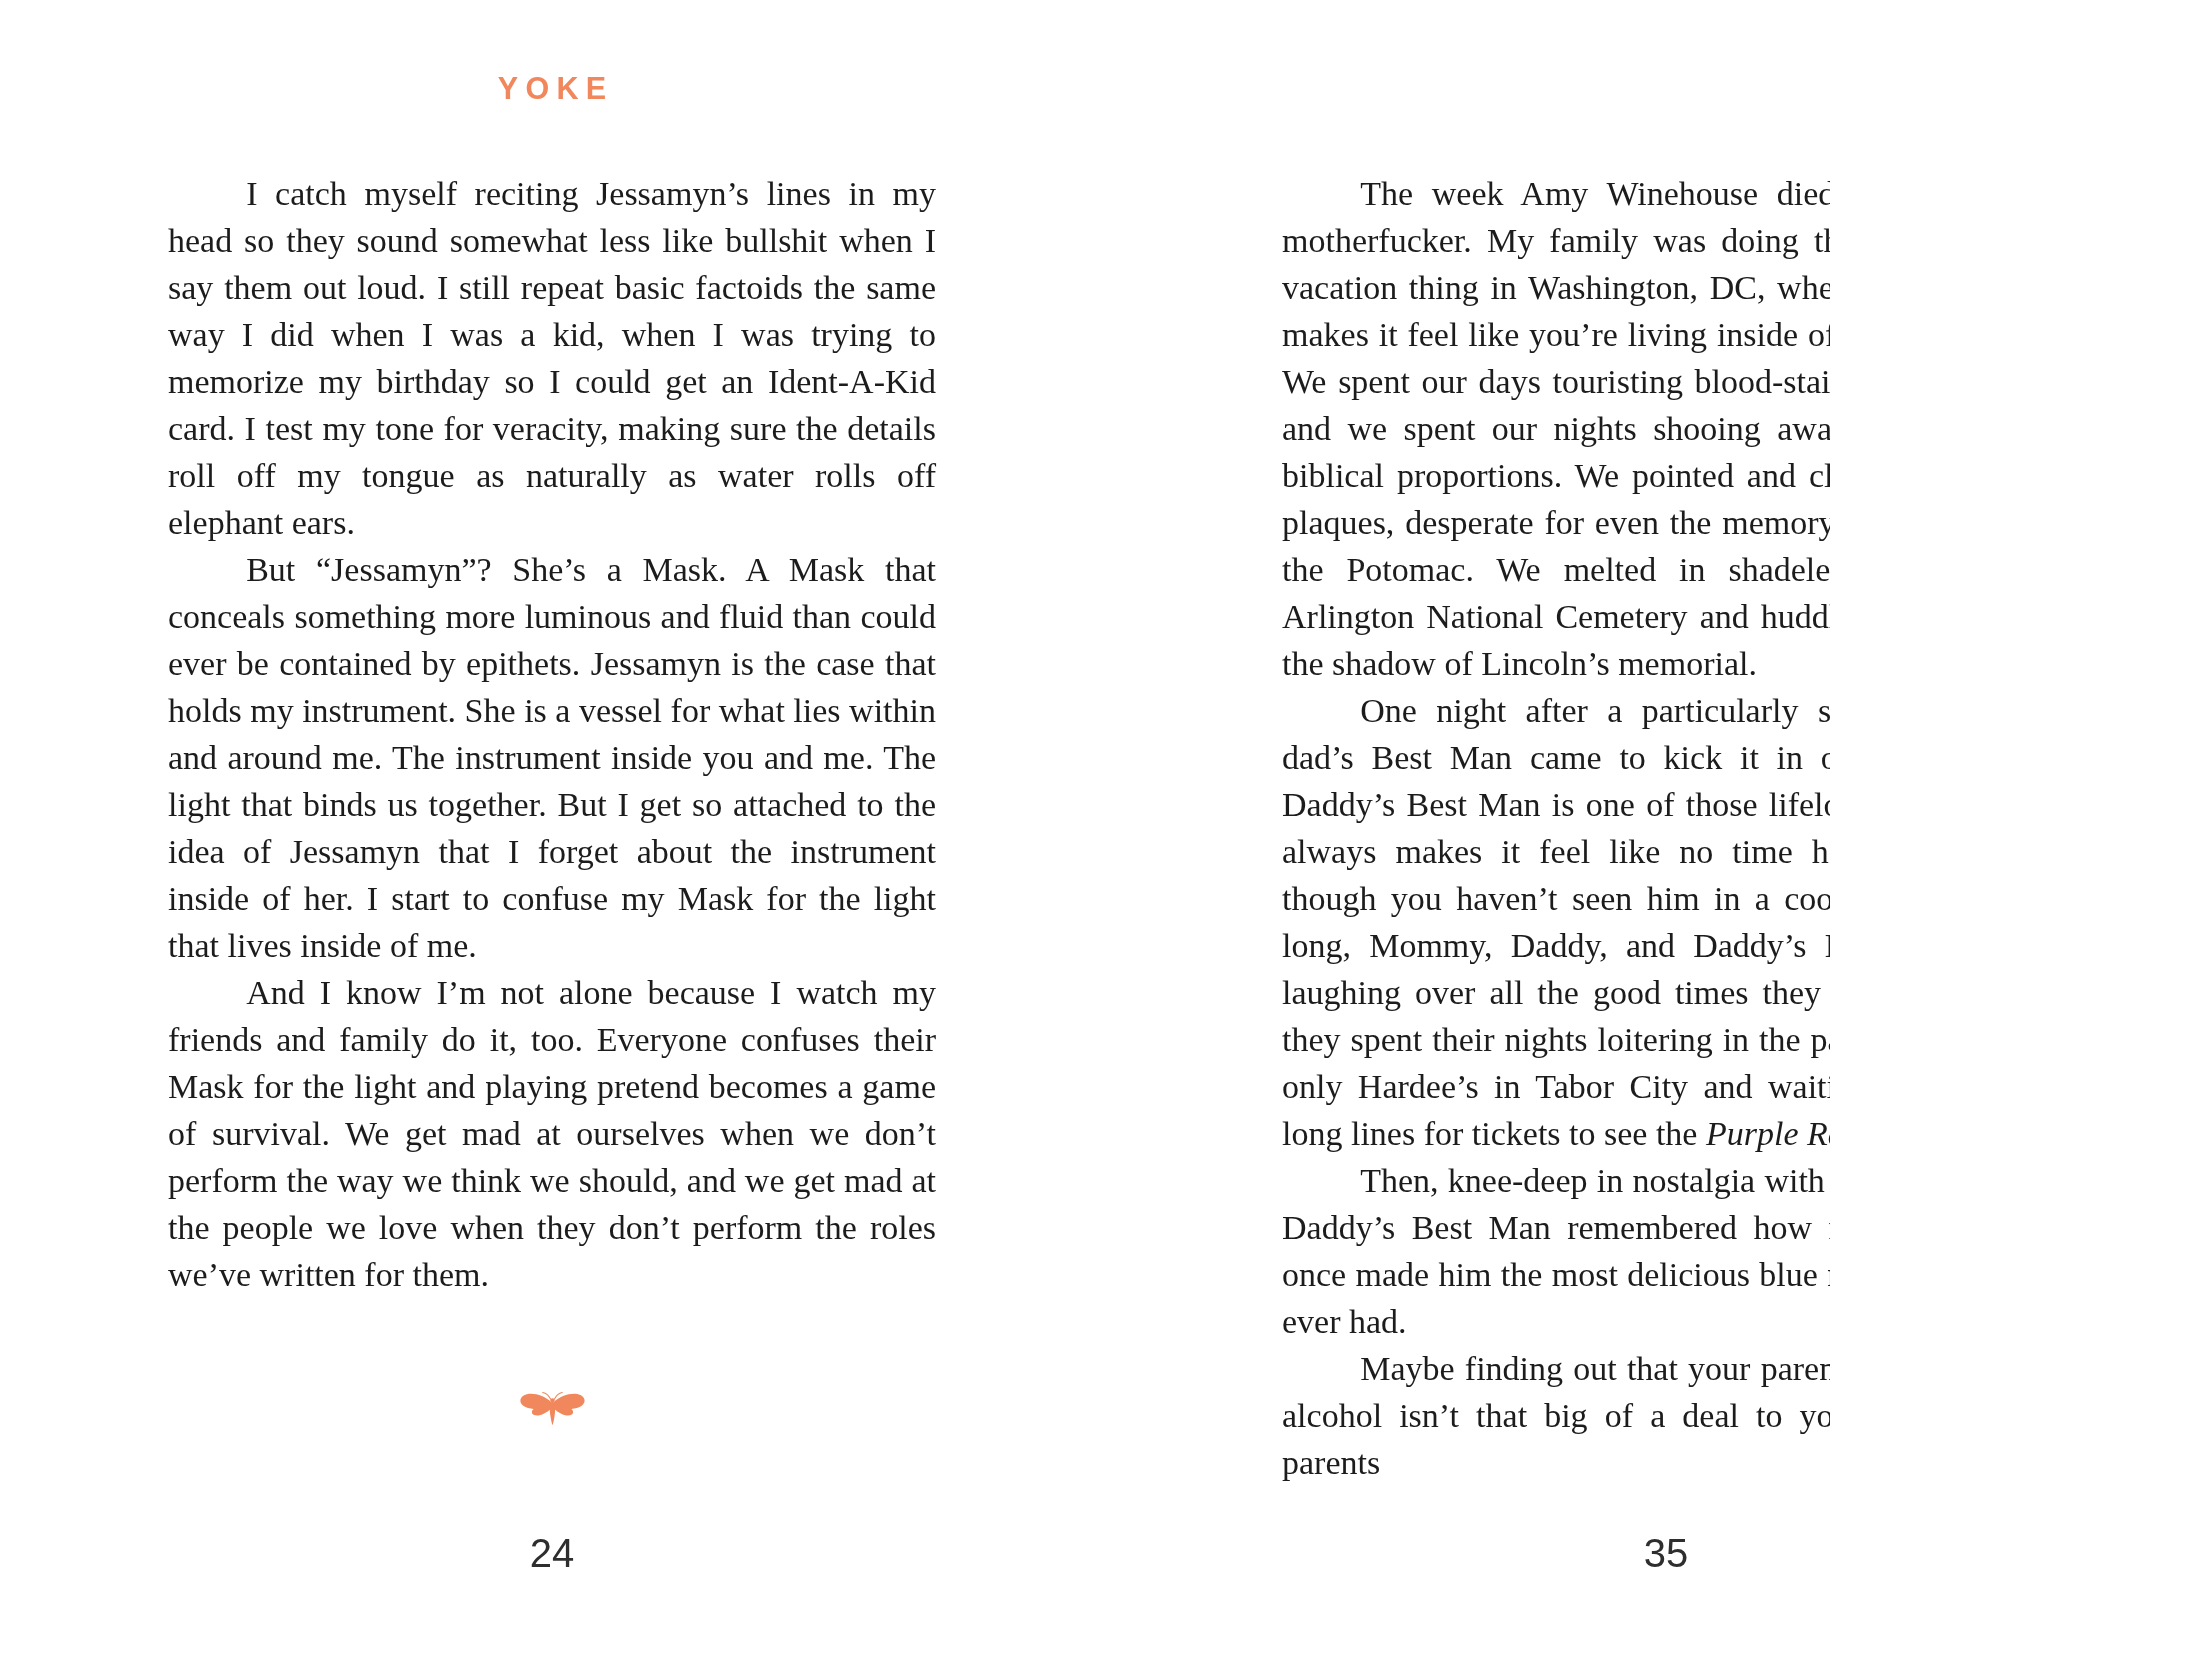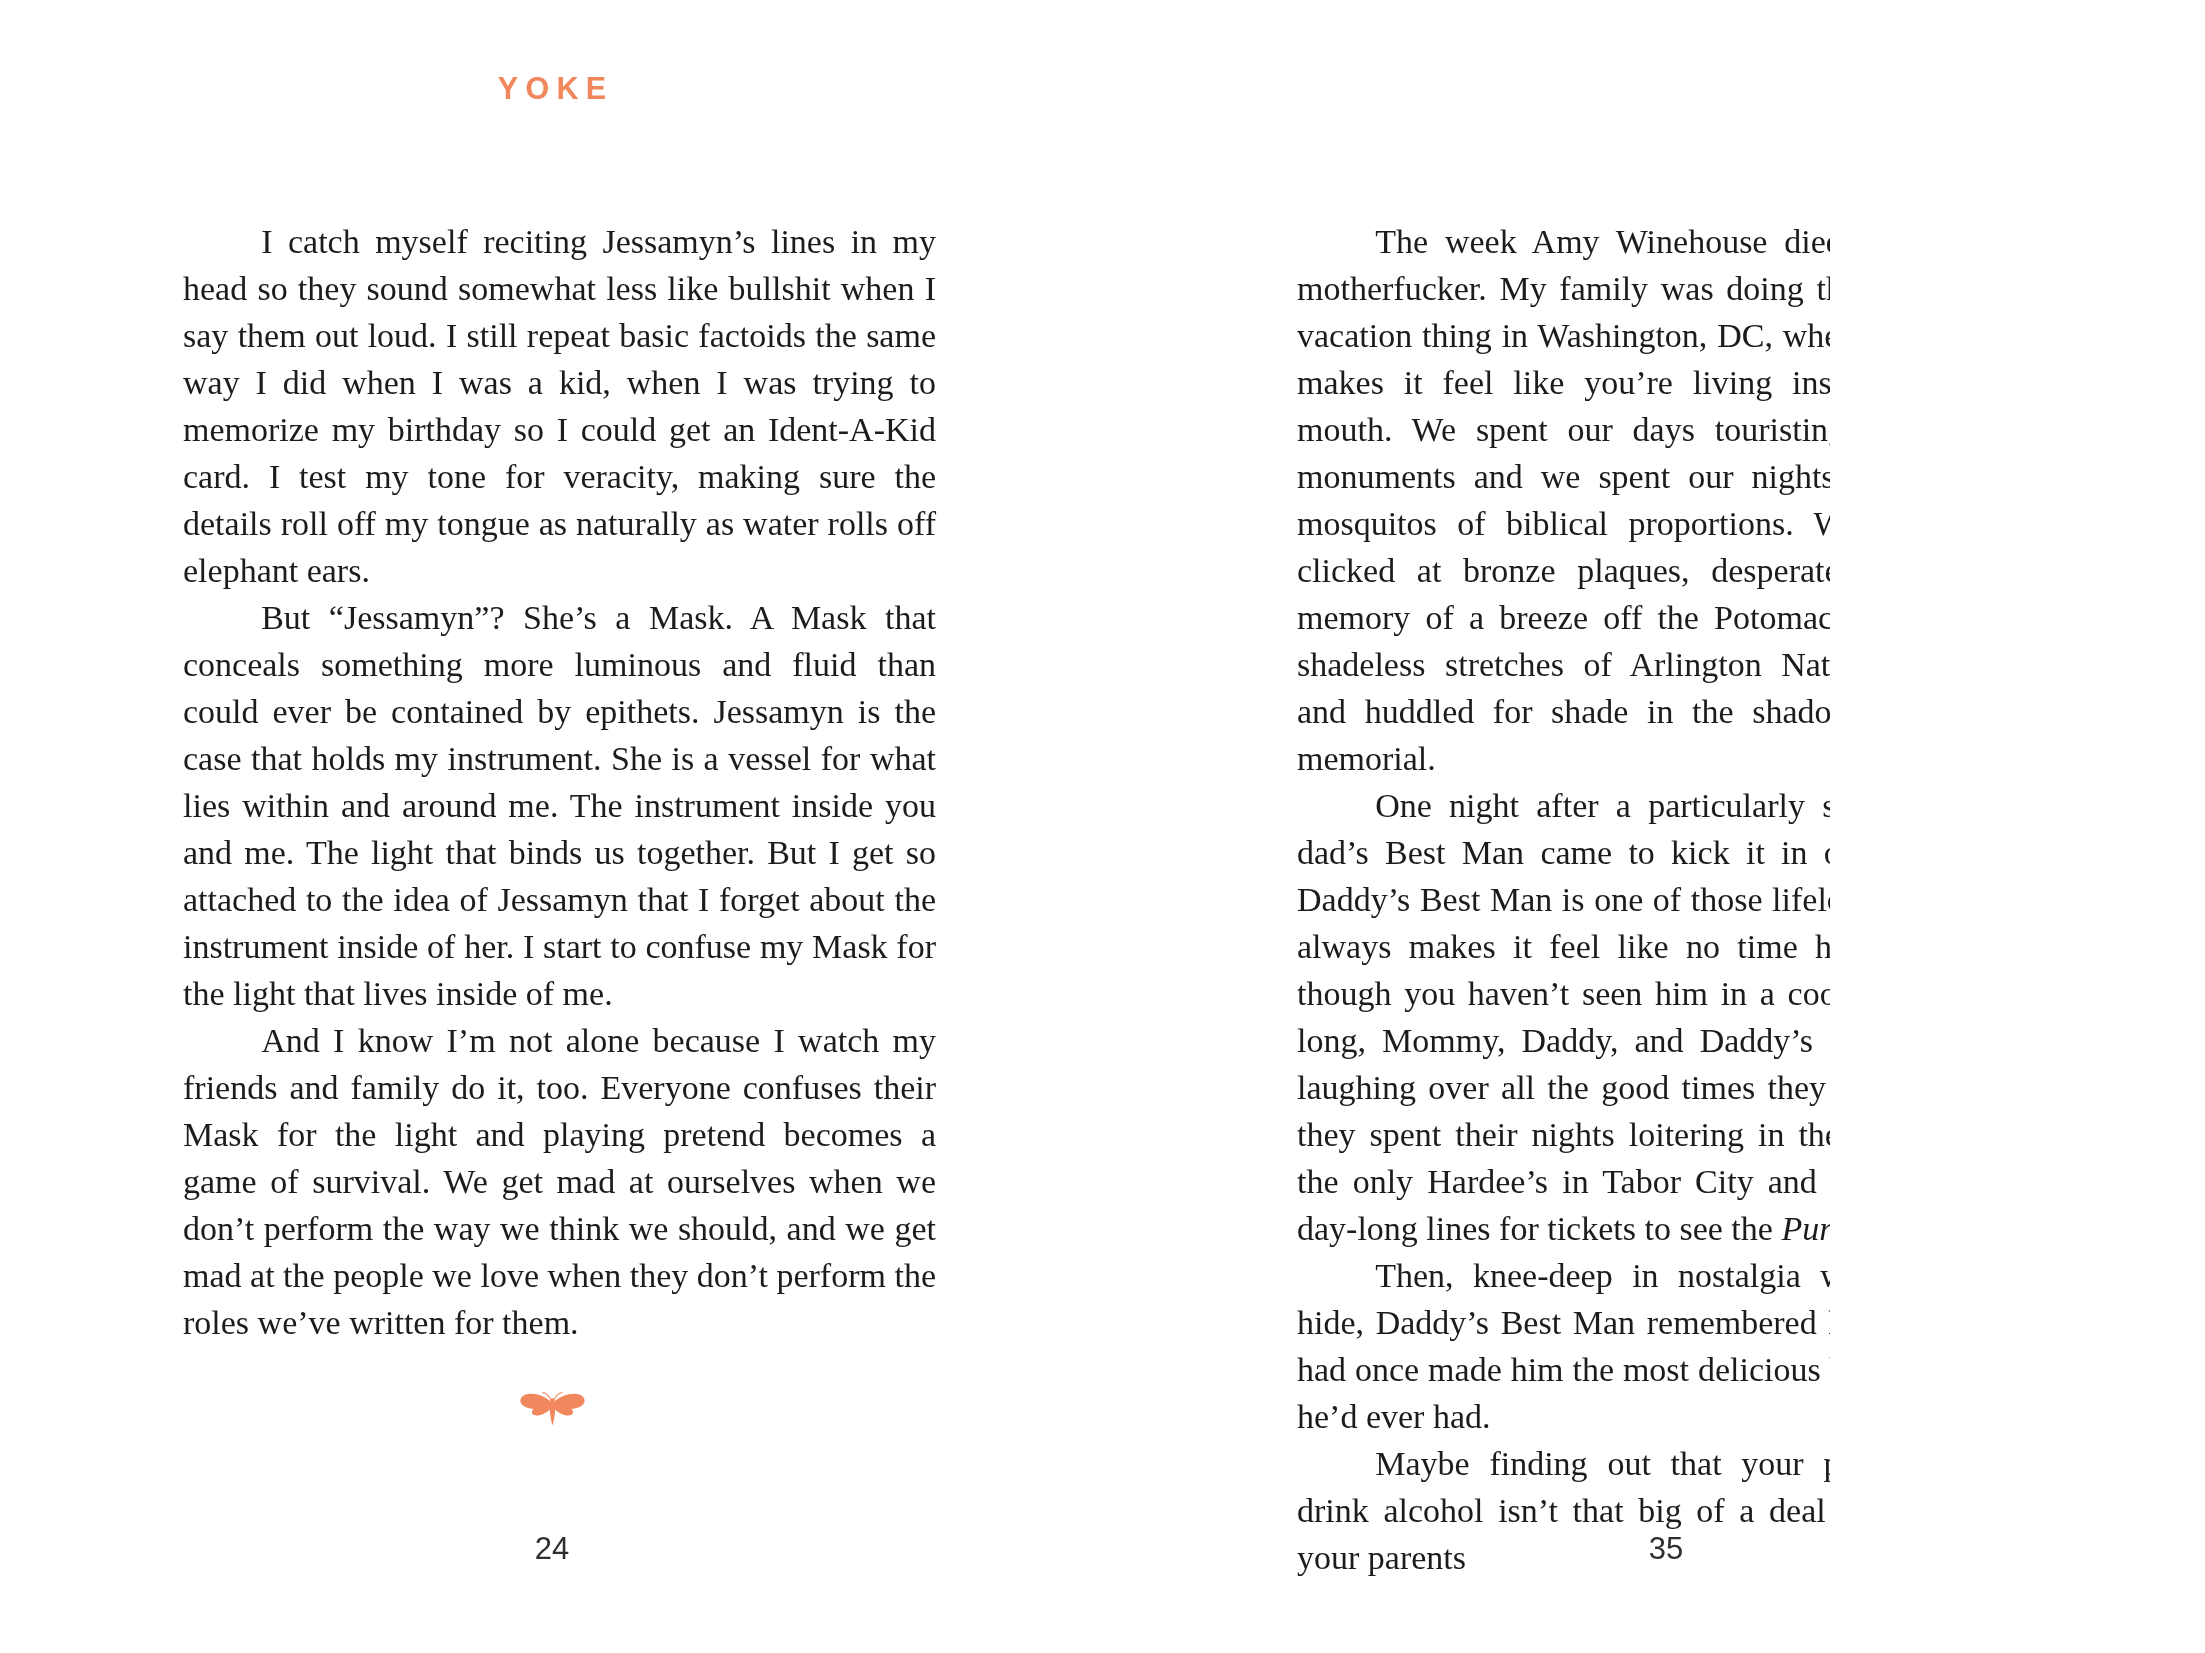--- a/index.html
+++ b/index.html
@@ -25,42 +25,41 @@
   .running-head.caps {
     font-size: 30.5px; font-weight: bold;
     letter-spacing: 0.24em; text-indent: 0.24em; 
   }
   .running-head.ital {
     font-size: 31px; font-style: italic; font-weight: 500;
     letter-spacing: 0.05em;
   }
 
   .body-text {
-    position: absolute; top: 170px; left: 15px; right: 0;
+    position: absolute; top: 170px; left: 0; right: 0;
     font-size: 34px; line-height: 47px;
     text-align: justify;
     color: var(--ink);
-    margin-top: 48px;
   }
   .body-text p { margin: 0; text-indent: 2.3em; }
   .body-text .em { font-style: italic; }
 
   .ornament {
     position: absolute; top: 1389px; left: 0; right: 0;
     text-align: center;
     color: var(--accent);
     line-height: 0;
   }
   .ornament svg { width: 73px; height: 41px; }
 
   .page-number {
     position: absolute; top: 1531px; left: 0; right: 0;
     text-align: center;
     font-family: "Liberation Sans", sans-serif;
-    font-size: 31px; font-weight: 400;
+    font-size: 40px; font-weight: 400;
     color: #2e2e2e;
   }
 </style>
 </head>
 <body>
 
 <main class="spread">
 
   <section class="page page-left">
     <header class="running-head caps">YOKE</header>

